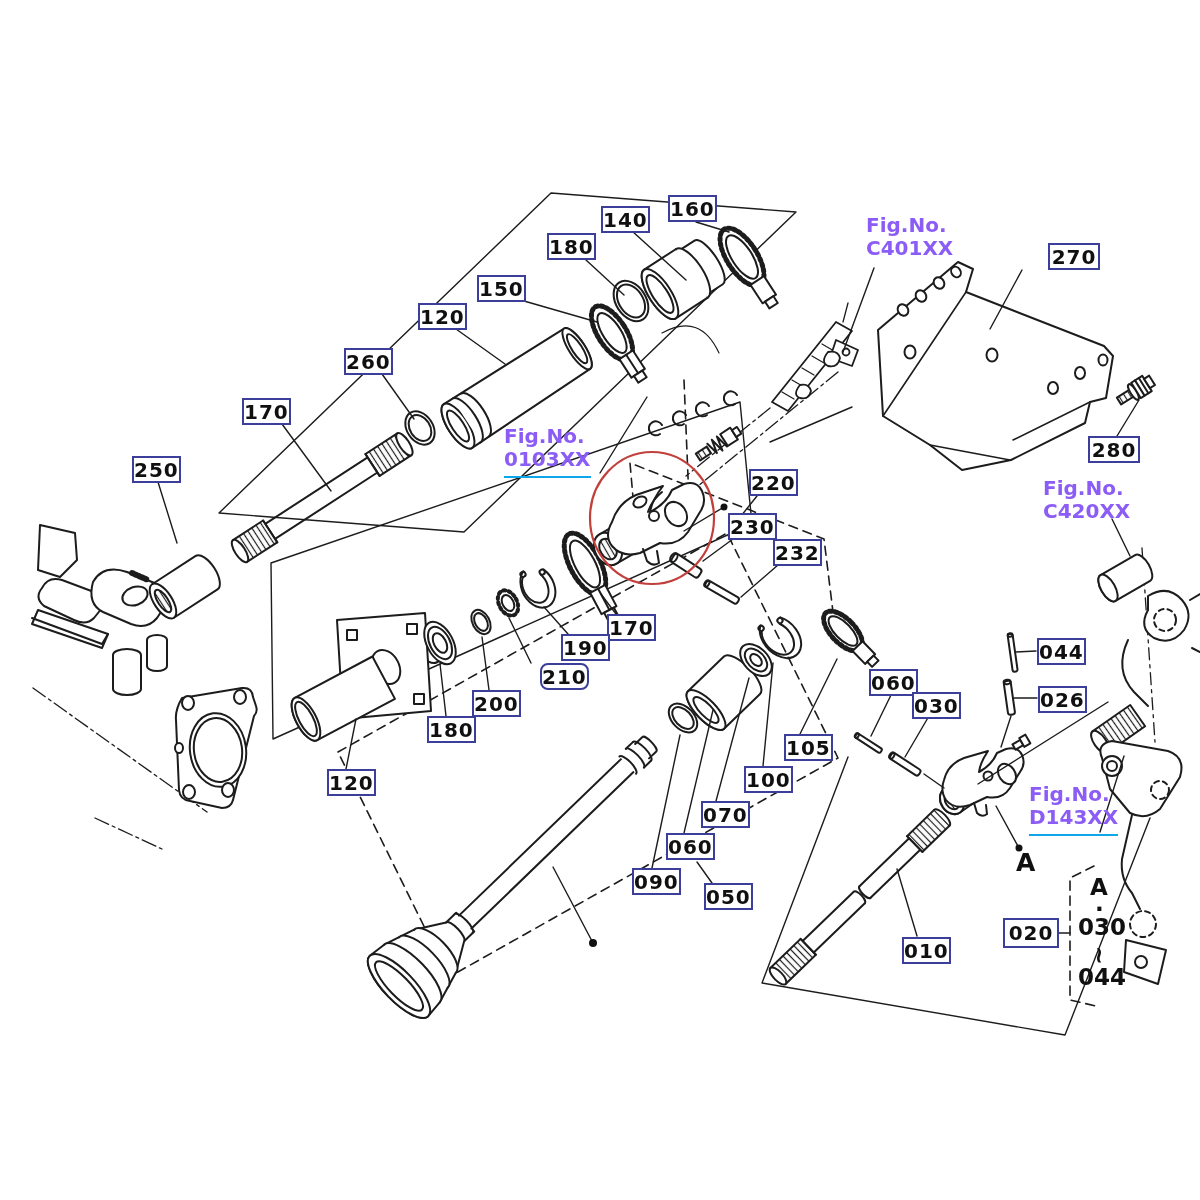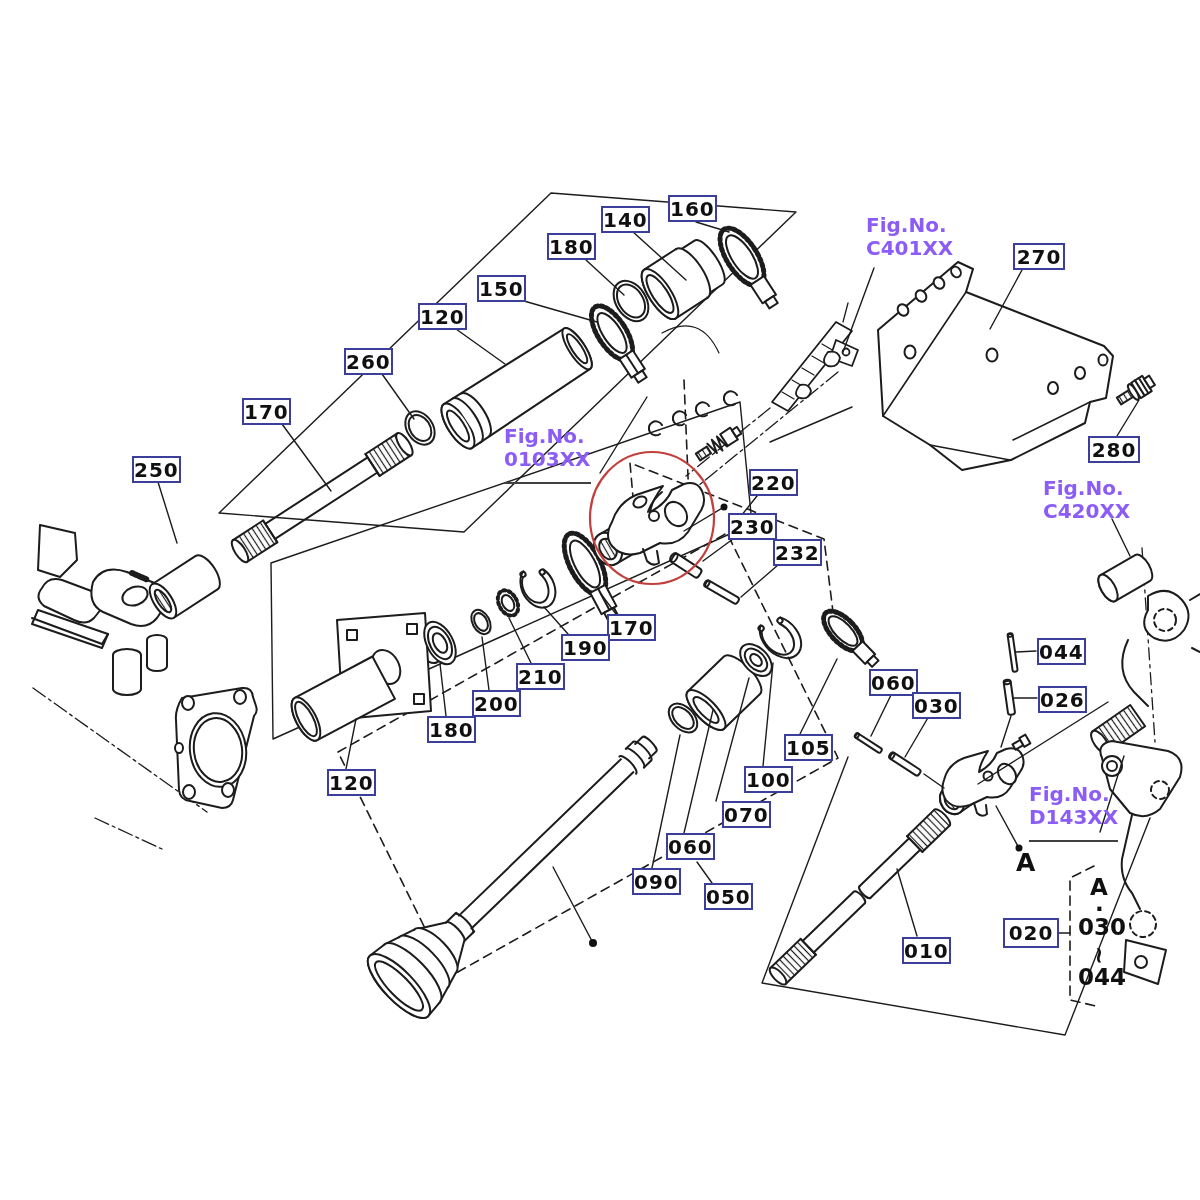--- a/index.html
+++ b/index.html
@@ -4,21 +4,21 @@
 <style>
   html,body{margin:0;padding:0;background:#fff;}
   .stage{position:relative;width:1200px;height:1200px;background:#fff;overflow:hidden;
          font-family:"DejaVu Sans","Liberation Sans",sans-serif;}
   .stage svg{position:absolute;left:0;top:0;}
   .callout{position:absolute;box-sizing:border-box;min-width:46px;height:27px;
            border:2px solid #3c3f99;background:#fff;color:#101010;
            display:flex;align-items:center;justify-content:center;
            font-size:20px;font-weight:700;letter-spacing:1px;padding:0 0;line-height:1;}
   .figref{position:absolute;color:#8b5cf6;font-size:20px;font-weight:700;line-height:23px;white-space:nowrap;}
-  .figref .u{border-bottom:2px solid #404040;padding-bottom:11px;}
+  .figref .u{border-bottom:2px solid #0ea5e9;padding-bottom:5px;}
   .amark{position:absolute;color:#101010;font-size:25px;font-weight:700;line-height:1;}
   .btext{position:absolute;color:#101010;font-size:23px;font-weight:700;line-height:1;}
   .btext.tilde{transform:rotate(90deg);transform-origin:center;}
 </style>
 </head>
 <body>
 
 <div class="stage">
 
 <svg width="1200" height="1200" viewBox="0 0 1200 1200">
@@ -389,34 +389,34 @@
 
   <div id="callout-layer">
       <div class="callout" style="left: 601px; top: 206px;">140</div>
       <div class="callout" style="left: 668px; top: 195px;">160</div>
       <div class="callout" style="left: 547px; top: 233px;">180</div>
       <div class="callout" style="left: 477px; top: 275px;">150</div>
       <div class="callout" style="left: 418px; top: 303px;">120</div>
       <div class="callout" style="left: 344px; top: 348px;">260</div>
       <div class="callout" style="left: 242px; top: 398px;">170</div>
       <div class="callout" style="left: 132px; top: 456px;">250</div>
-      <div class="callout" style="left: 1013px; top: 243px; min-width: 52px;">270</div>
+      <div class="callout" style="left: 1048px; top: 243px; min-width: 52px;">270</div>
       <div class="callout" style="left: 1088px; top: 436px; min-width: 52px;">280</div>
       <div class="callout" style="left: 749px; top: 469px;">220</div>
       <div class="callout" style="left: 728px; top: 513px;">230</div>
       <div class="callout" style="left: 773px; top: 539px;">232</div>
       <div class="callout" style="left: 607px; top: 614px;">170</div>
       <div class="callout" style="left: 561px; top: 634px;">190</div>
-      <div class="callout" style="left: 516px; top: 663px;">210</div>
+      <div class="callout" style="left: 540px; top: 663px; border-radius: 8px;">210</div>
       <div class="callout" style="left: 472px; top: 690px;">200</div>
       <div class="callout" style="left: 427px; top: 716px;">180</div>
       <div class="callout" style="left: 327px; top: 769px;">120</div>
       <div class="callout" style="left: 784px; top: 734px;">105</div>
       <div class="callout" style="left: 744px; top: 766px;">100</div>
-      <div class="callout" style="left: 722px; top: 801px;">070</div>
+      <div class="callout" style="left: 701px; top: 801px;">070</div>
       <div class="callout" style="left: 666px; top: 833px;">060</div>
       <div class="callout" style="left: 632px; top: 868px;">090</div>
       <div class="callout" style="left: 704px; top: 883px;">050</div>
       <div class="callout" style="left: 869px; top: 669px;">060</div>
       <div class="callout" style="left: 912px; top: 692px;">030</div>
       <div class="callout" style="left: 1037px; top: 638px;">044</div>
       <div class="callout" style="left: 1038px; top: 686px;">026</div>
       <div class="callout" style="left: 902px; top: 937px;">010</div>
       <div class="callout" style="left: 1003px; top: 918px; min-width: 56px; height: 30px;">020</div>
       <div class="figref" style="left: 866px; top: 214px;">

